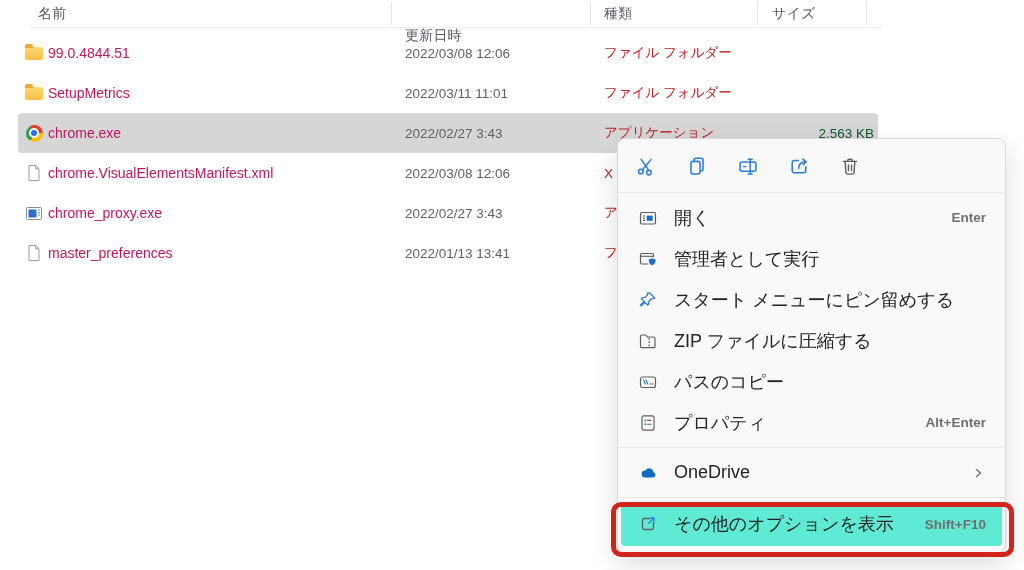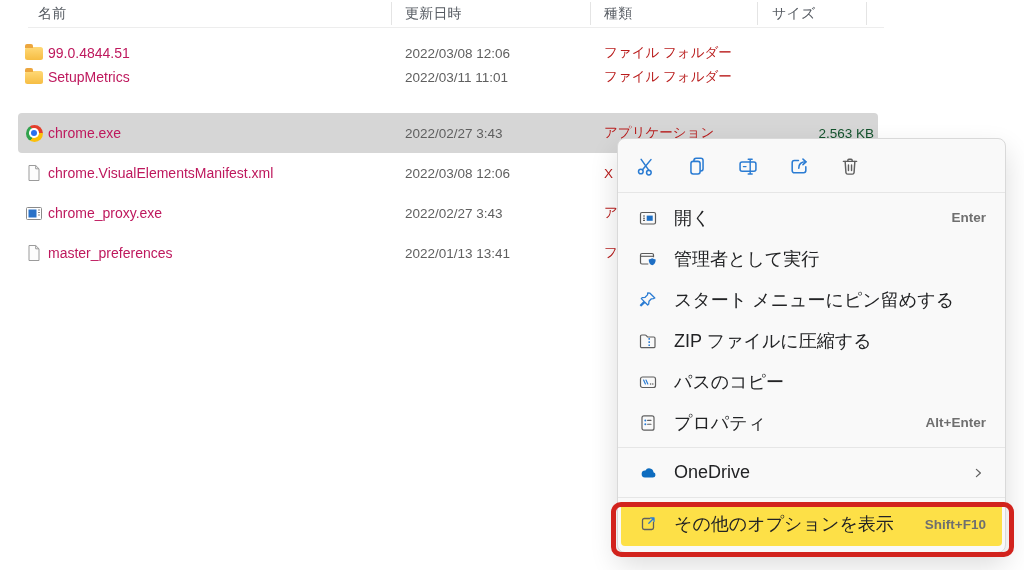--- a/index.html
+++ b/index.html
@@ -5,21 +5,21 @@
   * { margin:0; padding:0; box-sizing:border-box; }
   html,body { width:1024px; height:570px; overflow:hidden; }
   body { font-family:"Liberation Sans","DejaVu Sans",sans-serif; background:#ffffff; position:relative; }
 
   .stage { position:absolute; inset:0; background:#ffffff; }
 
   
   .col-header { position:absolute; top:0; left:0; width:1024px; height:28px; }
   .col-label { position:absolute; top:5px; font-size:14px; color:#555a61; letter-spacing:.2px; }
   .col-label.c-name { left:38px; }
-  .col-label.c-date { left:405px; }
+  .col-label.c-date { left:405px;margin-top:22px; }
   .col-label.c-type { left:604px; }
   .col-label.c-size { left:772px; }
   .col-sep { position:absolute; top:2px; height:23px; width:1px; background:#e4e4e4; }
   .header-underline { position:absolute; top:27px; left:28px; width:856px; height:1px; background:#ededed; }
 
   
   .file-row { position:absolute; left:18px; width:860px; height:40px; }
   .file-row.selected { background:#d6d6d6; border-radius:4px; }
   .row-icon { position:absolute; left:7px; top:50%; transform:translateY(-50%); width:18px; height:18px; display:flex; align-items:center; justify-content:center; }
   .cell-name { position:absolute; left:30px; top:50%; transform:translateY(-50%); font-size:14px; color:#be185d; white-space:nowrap; }
@@ -41,21 +41,21 @@
     border:1px solid #d9d9d9; border-radius:8px; box-shadow:0 12px 28px rgba(0,0,0,.14); z-index:5; overflow:hidden; }
   .menu-toolbar { height:53px; display:flex; align-items:center; padding-left:17px; gap:29px; }
   .tool-btn { width:22px; height:22px; display:flex; align-items:center; justify-content:center; }
   .menu-sep { height:1px; background:#e6e6e6; }
   .menu-items { padding-top:4px; }
   .menu-item { height:41px; display:flex; align-items:center; padding:0 19px 0 20px; }
   .menu-item .mi-icon { width:20px; height:20px; margin-right:16px; flex:0 0 auto; display:flex; align-items:center; justify-content:center; }
   .mi-label { font-size:18px; color:#222325; white-space:nowrap; }
   .mi-shortcut { margin-left:auto; font-size:13.5px; color:#6f6f6f; white-space:nowrap;font-weight:bold; }
   .mi-chevron { margin-left:auto; display:flex; align-items:center; }
-  .menu-item.highlighted { background:#fde047; border-radius:4px; margin:2px 3px 0 3px; padding:0 16px 0 17px; height:44px; }
+  .menu-item.highlighted { background:#5eead4; border-radius:4px; margin:2px 3px 0 3px; padding:0 16px 0 17px; height:44px; }
   .gap-sep { margin:4px 0; }
 
   
   .annotation-box { position:absolute; left:611px; top:502px; width:403px; height:55px;
     border:5px solid #d2231d; border-radius:10px; z-index:10; pointer-events:none; }
 
   svg { display:block; }
 </style>
 </head>
 <body>
@@ -76,21 +76,21 @@
 
   <div class="file-row" style="top:33px;">
     <span class="row-icon">
         <span class="i-folder"></span>
       </span>
     <span class="cell-name">99.0.4844.51</span>
     <span class="cell-date">2022/03/08 12:06</span>
     <span class="cell-type">ファイル フォルダー</span>
   </div>
 
-  <div class="file-row" style="top:57px;">
+  <div class="file-row" style="top:73px;">
     <span class="row-icon">
         <span class="i-folder"></span>
       </span>
     <span class="cell-name">SetupMetrics</span>
     <span class="cell-date">2022/03/11 11:01</span>
     <span class="cell-type">ファイル フォルダー</span>
   </div>
 
   <div class="file-row selected" style="top:113px;padding-left:36px;">
     <span class="row-icon">

